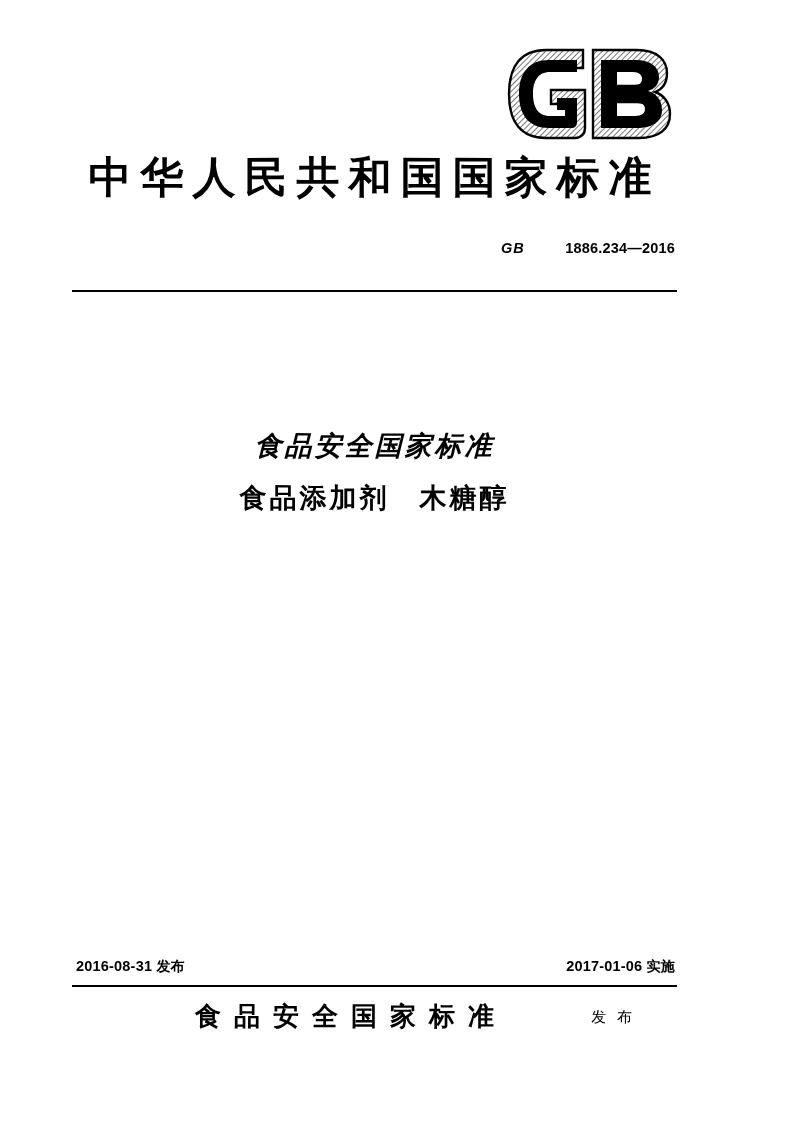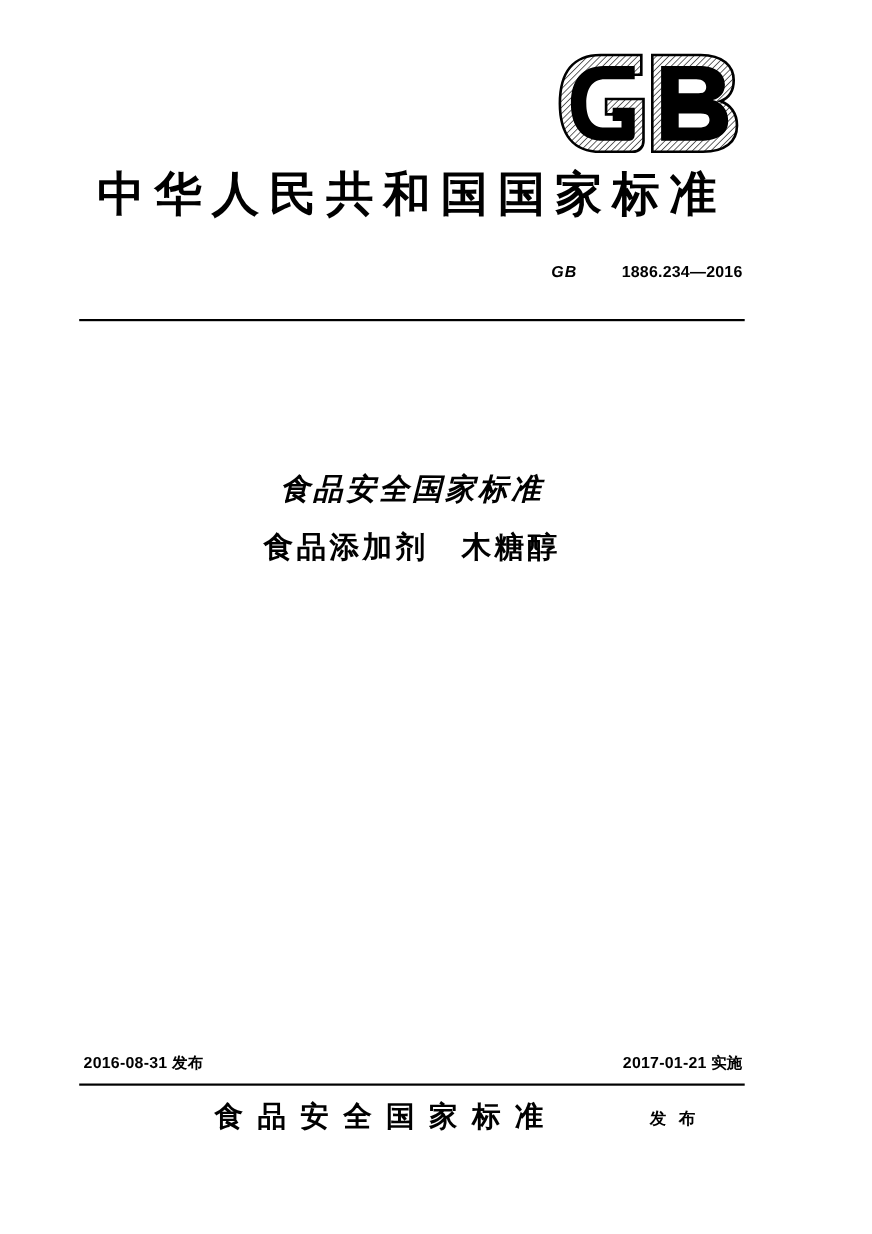--- a/index.html
+++ b/index.html
@@ -172,21 +172,21 @@
     letter-spacing: 1.5px;
     line-height: 1.25;
     white-space: nowrap;
     padding-right: 60px;
   }
   .pub-issue {
     position: absolute;
     right: 42px;
     bottom: 6px;
     font-family: "DejaVu Sans", sans-serif;
-    font-weight: bold;
+    font-weight: normal;
     font-size: 15px;
     letter-spacing: 3px;
     white-space: nowrap;
   }
 </style>
 </head>
 <body>
 
 <div class="page">
 
@@ -222,21 +222,21 @@
     <div class="title-line1">食品安全国家标准</div>
     <div class="title-line2">食品添加剂　木糖醇</div>
   </div>
 
   <div class="dates">
     <div class="date-issue">
       <span>2016-08-31</span>
       <span class="cn">发布</span>
     </div>
     <div class="date-effective">
-      <span>2017-01-21</span>
+      <span>2017-01-06</span>
       <span class="cn">实施</span>
     </div>
   </div>
 
   <div class="publisher">
     <div class="pub-inner">
       <div class="pub-line1">食品安全国家标准</div>
       <div class="pub-issue">发 布</div>
     </div>
   </div>

